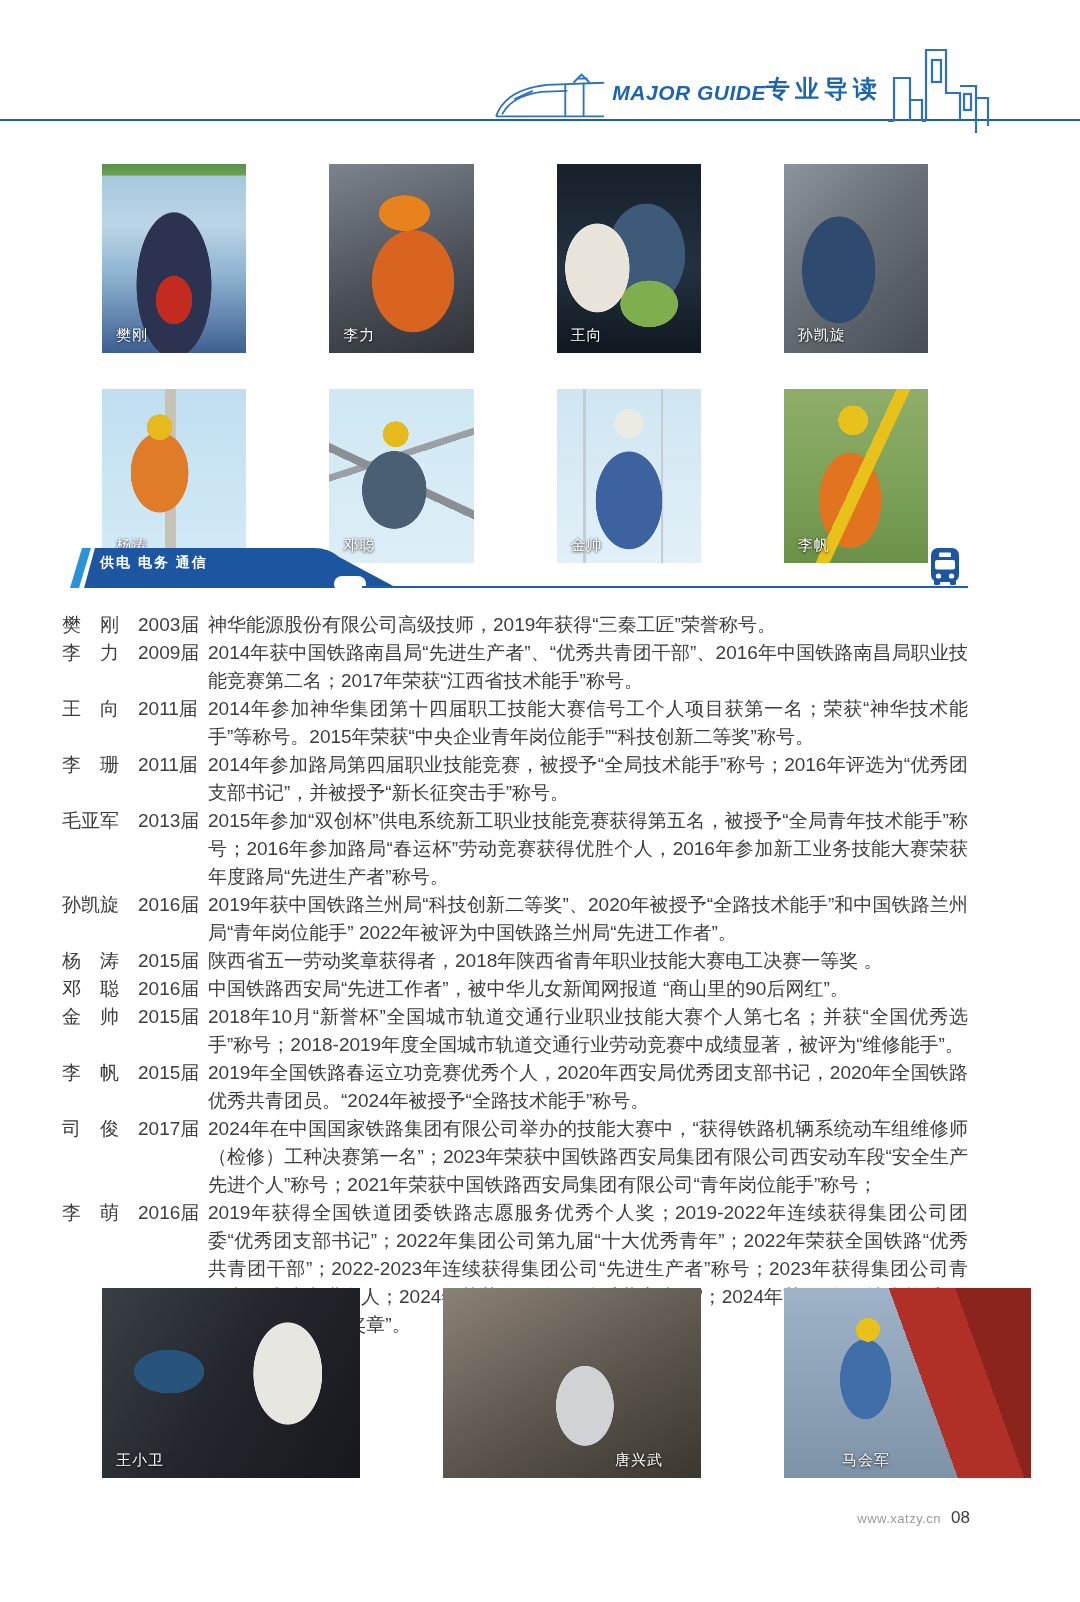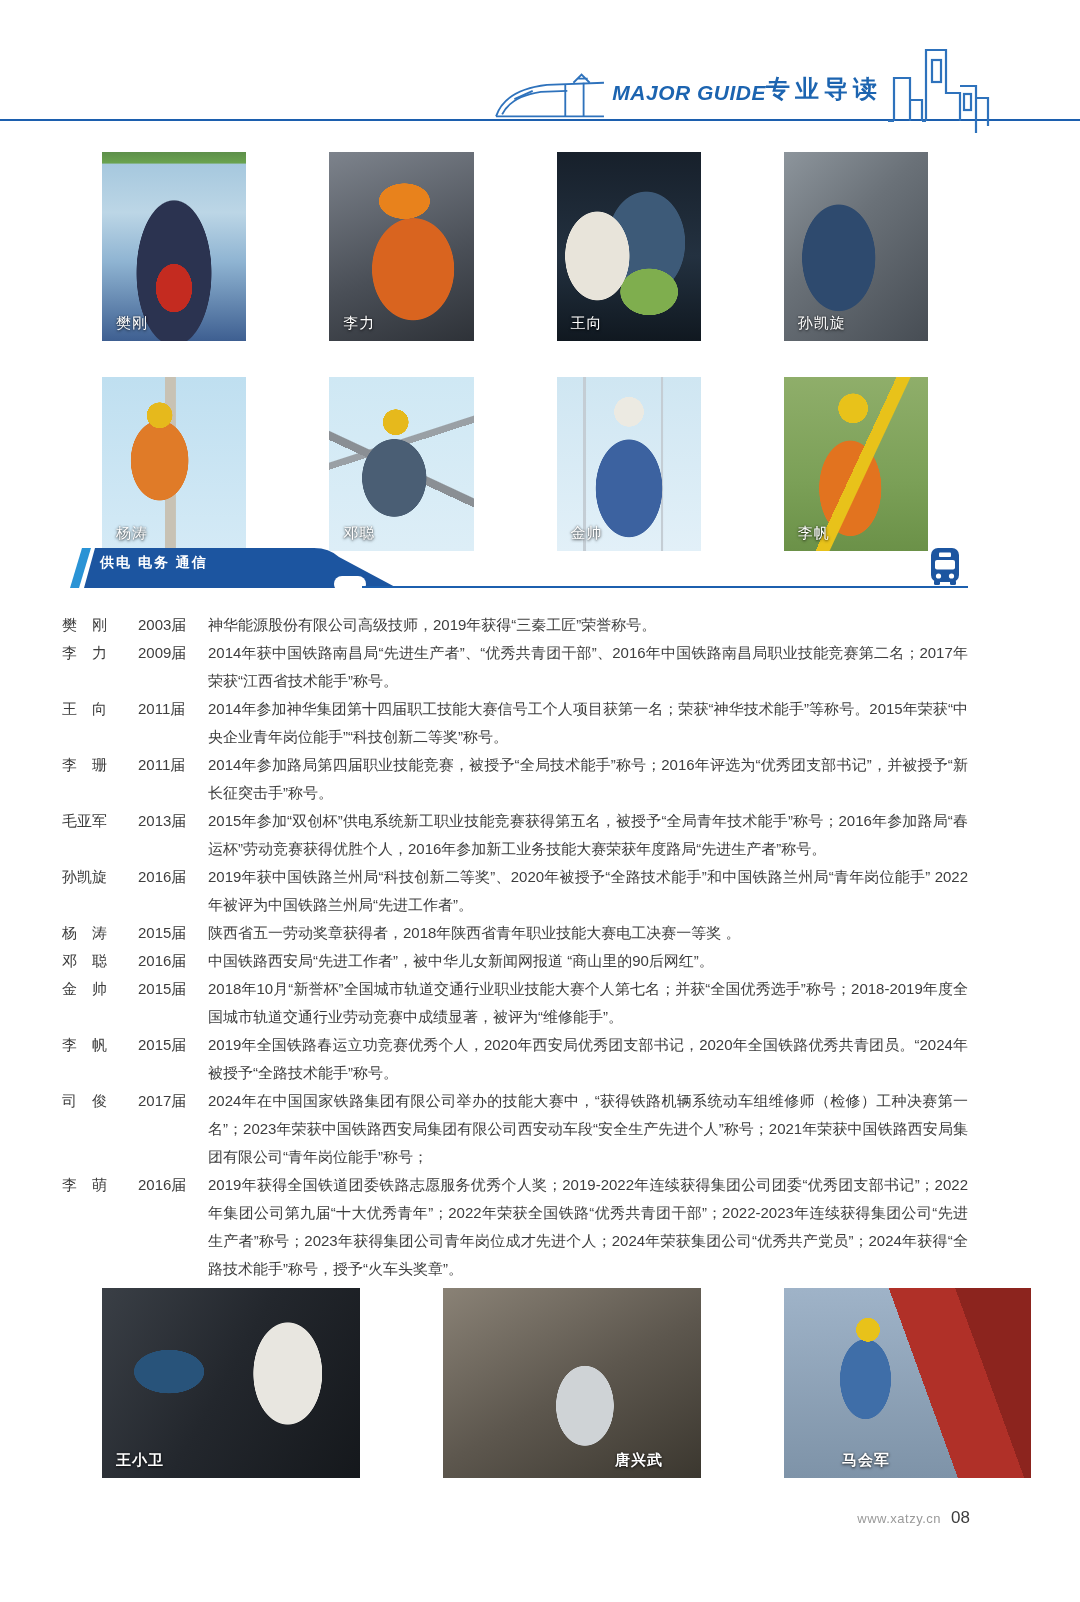--- a/index.html
+++ b/index.html
@@ -9,21 +9,21 @@
   }
   
   .top-line{position:absolute;left:0;top:119px;width:1080px;height:2px;background:#1c5fae;}
   .header-art{position:absolute;top:36px;right:88px;height:85px;display:flex;align-items:flex-end;gap:6px;}
   .train-sketch{width:112px;height:50px;}
   .header-titles{display:flex;flex-direction:row;align-items:flex-end;margin-bottom:16px;}
   .major-guide{font-size:21px;font-weight:bold;font-style:italic;color:#1c64b0;letter-spacing:.5px;white-space:nowrap;}
   .zh-title{font-size:24px;font-weight:bold;color:#1c64b0;letter-spacing:5px;margin-top:3px;white-space:nowrap;}
   .buildings{width:104px;height:96px;margin-bottom:-13px;overflow:visible;}
   
-  .gallery{position:absolute;left:62px;top:136px;width:906px;}
+  .gallery{position:absolute;left:62px;top:148px;width:906px;}
   .g-row{display:flex;gap:3px;}
   .g-row.r2{margin-top:4px;}
   .photo{position:relative;flex:1;overflow:hidden;background:#9db4c6;}
   .r1 .photo{height:189px;}
   .r2 .photo{height:174px;}
   .photo-label{
     position:absolute;left:14px;bottom:8px;color:#ffffff;font-size:15px;letter-spacing:1px;
     text-shadow:0 1px 3px rgba(0,0,0,.7), 0 0 2px rgba(0,0,0,.45);white-space:nowrap;
   }
   
@@ -64,26 +64,26 @@
     linear-gradient(115deg, transparent 0 50%, #e8c21a 50% 56%, transparent 56.5%),
     radial-gradient(ellipse 56px 86px at 46% 64%, #e2731f 0 55%, transparent 56%),
     linear-gradient(180deg,#8fae6a 0%,#7ba057 60%,#6b9148 100%);}
   
   .section-banner{position:absolute;left:62px;top:548px;width:906px;height:40px;}
   .banner-shape{position:absolute;left:0;top:0;width:345px;height:40px;}
   .banner-title{position:absolute;left:38px;top:6px;font-size:14px;font-weight:bold;color:#ffffff;letter-spacing:2px;white-space:nowrap;}
   .banner-line{position:absolute;left:300px;right:0;bottom:0;height:2px;background:#1c5fae;}
   .train-front{position:absolute;right:2px;bottom:1px;width:42px;height:40px;}
   
-  .alumni{position:absolute;left:62px;top:611px;width:906px;font-size:15px;line-height:28px;color:#3d3d3d;}
+  .alumni{position:absolute;left:62px;top:611px;width:906px;font-size:19px;line-height:28px;color:#3d3d3d;}
   .entry{display:grid;grid-template-columns:76px 70px 1fr;align-items:start;}
   .entry .name{white-space:nowrap;}
   .entry .desc{margin:0;text-align:justify;}
   
-  .strip{position:absolute;left:62px;top:1272px;width:906px;display:flex;gap:3px;font-weight:bold;}
+  .strip{position:absolute;left:62px;top:1272px;width:906px;display:flex;gap:3px;}
   .strip .photo{height:190px;flex:none;}
   .b1{width:258px;background:
     radial-gradient(ellipse 62px 92px at 72% 45%, #e8e6e0 0 55%, transparent 56%),
     radial-gradient(ellipse 58px 36px at 26% 44%, #28537a 0 60%, transparent 61%),
     linear-gradient(120deg,#3a3f46 0%,#23272d 48%,#15181c 100%);}
   .b2{width:258px;background:
     radial-gradient(ellipse 52px 72px at 55% 62%, #cfd3d6 0 55%, transparent 56%),
     linear-gradient(150deg,#8a8276 0%,#5d574e 52%,#3b372f 100%);}
   .b3{width:247px;background:
     radial-gradient(circle 12px at 34% 22%, #e8c21a 0 98%, transparent 100%),

